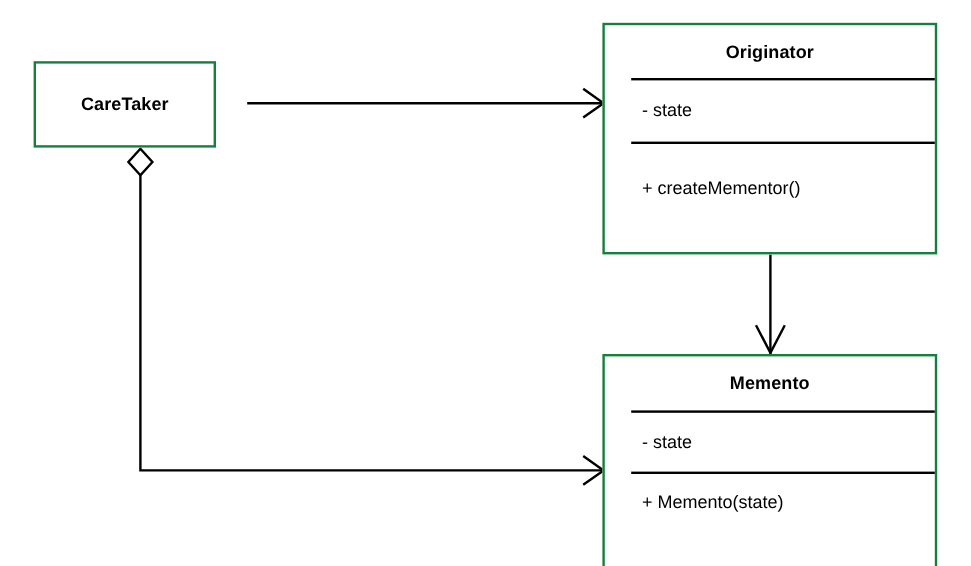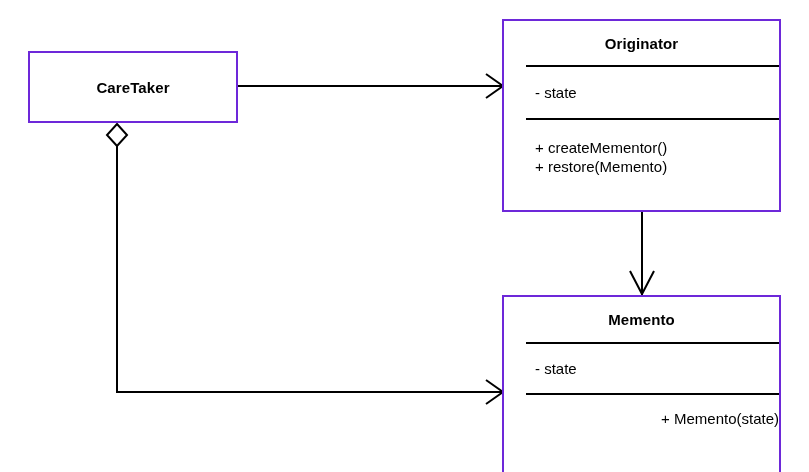--- a/index.html
+++ b/index.html
@@ -20,21 +20,21 @@
     position: absolute;
     left: 0;
     top: 0;
     width: 809px;
     height: 472px;
   }
   .uml-class {
     position: absolute;
     box-sizing: border-box;
     background: #ffffff;
-    border: 2px solid #6d28d9;
+    border: 2px solid #15803d;
     z-index: 2;
   }
   .uml-compartment {
     box-sizing: border-box;
     position: relative;
   }
   .uml-compartment + .uml-compartment {
     border-top: 2px solid #000000;
   }
   .uml-title {
@@ -77,38 +77,37 @@
       <polyline points="117,146 117,392 502,392" fill="none" stroke="#000000" stroke-width="2" stroke-linejoin="miter"></polyline>
       <polyline points="486,380 503,392 486,404" fill="none" stroke="#000000" stroke-width="2" stroke-linecap="butt" stroke-linejoin="miter"></polyline>
     </g>
 
     <g>
       <line x1="642" y1="212" x2="642" y2="295" stroke="#000000" stroke-width="2"></line>
       <polyline points="630,271 642,294 654,271" fill="none" stroke="#000000" stroke-width="2" stroke-linecap="butt" stroke-linejoin="miter"></polyline>
     </g>
   </svg>
 
-  <div class="uml-class" id="class-caretaker" style="left:28px; top:51px; width:210px; height:72px;">
+  <div class="uml-class" id="class-caretaker" style="left:28px; top:51px; width:152px; height:72px;">
     <div class="uml-compartment uml-title" style="height:100%;">CareTaker</div>
   </div>
 
   <div class="uml-class" id="class-originator" style="left:502px; top:19px; width:279px; height:193px;">
     <div class="uml-compartment uml-title" style="height:44px;">Originator</div>
     <div class="uml-compartment uml-members" style="height:53px;">
       <div class="uml-member-line">- state</div>
     </div>
     <div class="uml-compartment uml-members" style="height:76px;">
       <div class="uml-member-line">+ createMementor()</div>
-      <div class="uml-member-line">+ restore(Memento)</div>
     </div>
   </div>
 
   <div class="uml-class" id="class-memento" style="left:502px; top:295px; width:279px; height:185px;">
     <div class="uml-compartment uml-title" style="height:45px;">Memento</div>
     <div class="uml-compartment uml-members" style="height:51px;">
       <div class="uml-member-line">- state</div>
     </div>
-    <div class="uml-compartment uml-members" style="height:49px;align-items:flex-end;">
+    <div class="uml-compartment uml-members" style="height:49px;">
       <div class="uml-member-line">+ Memento(state)</div>
     </div>
   </div>
 
 </div>
 
 </body></html>

